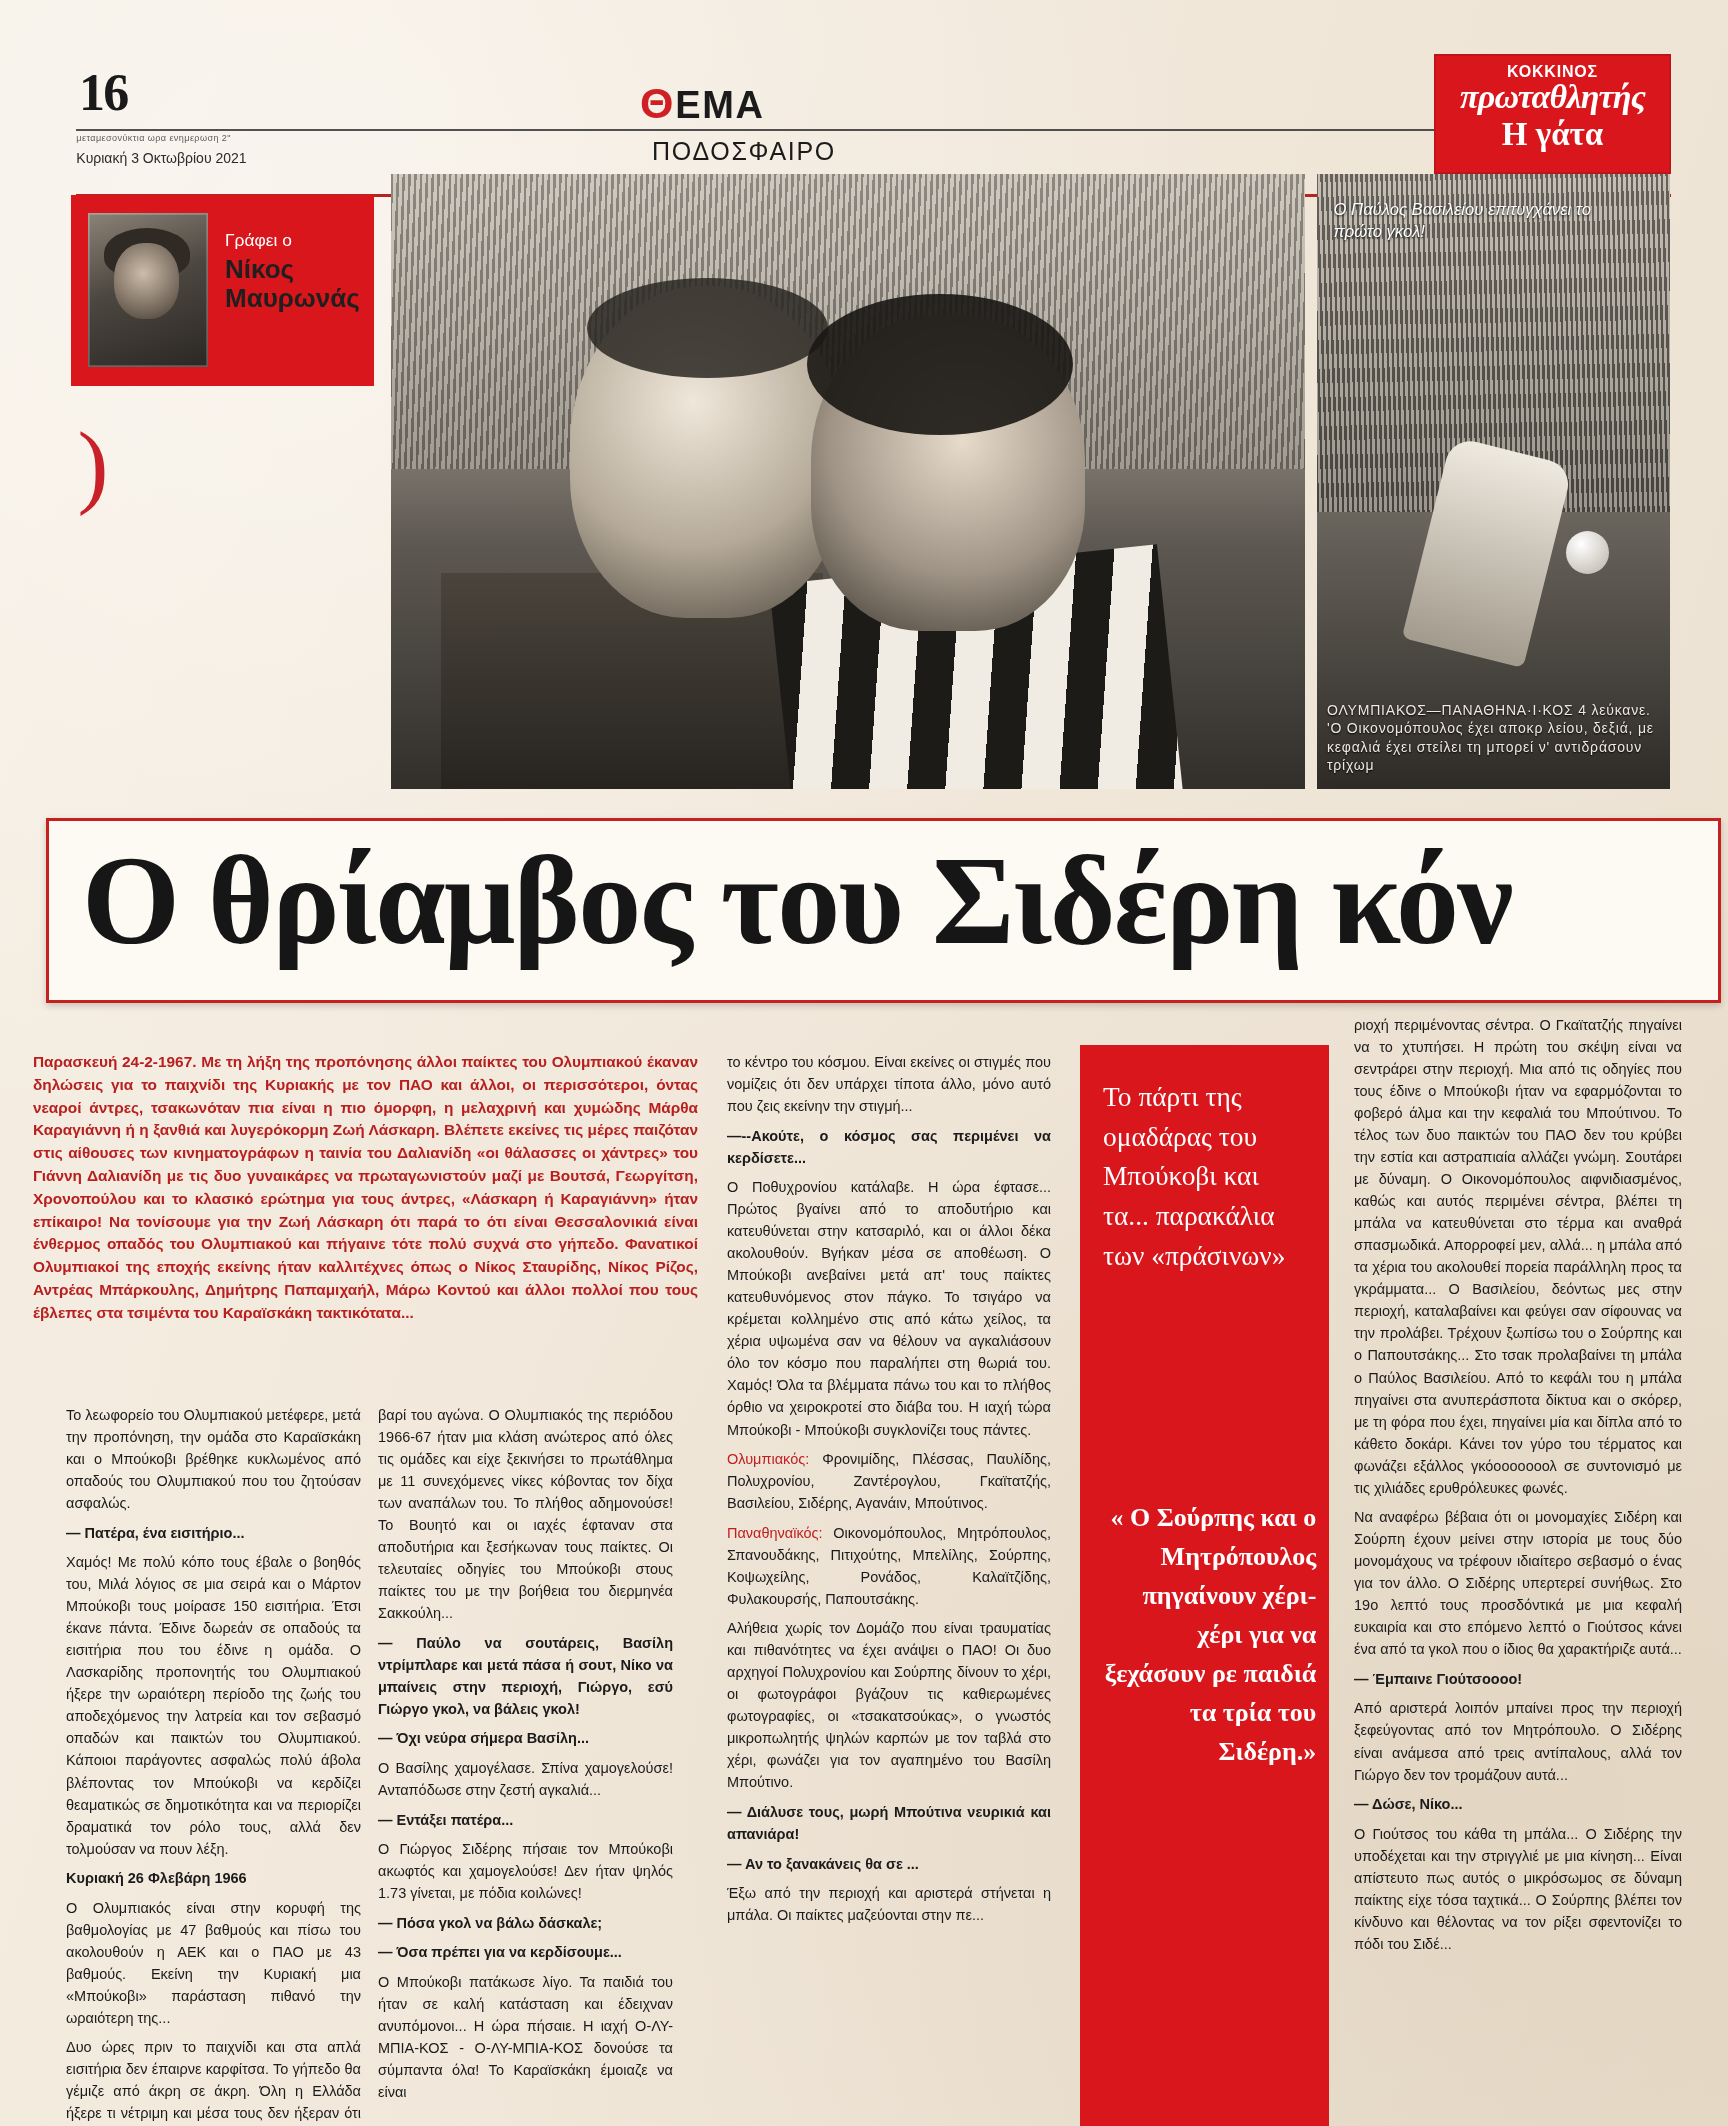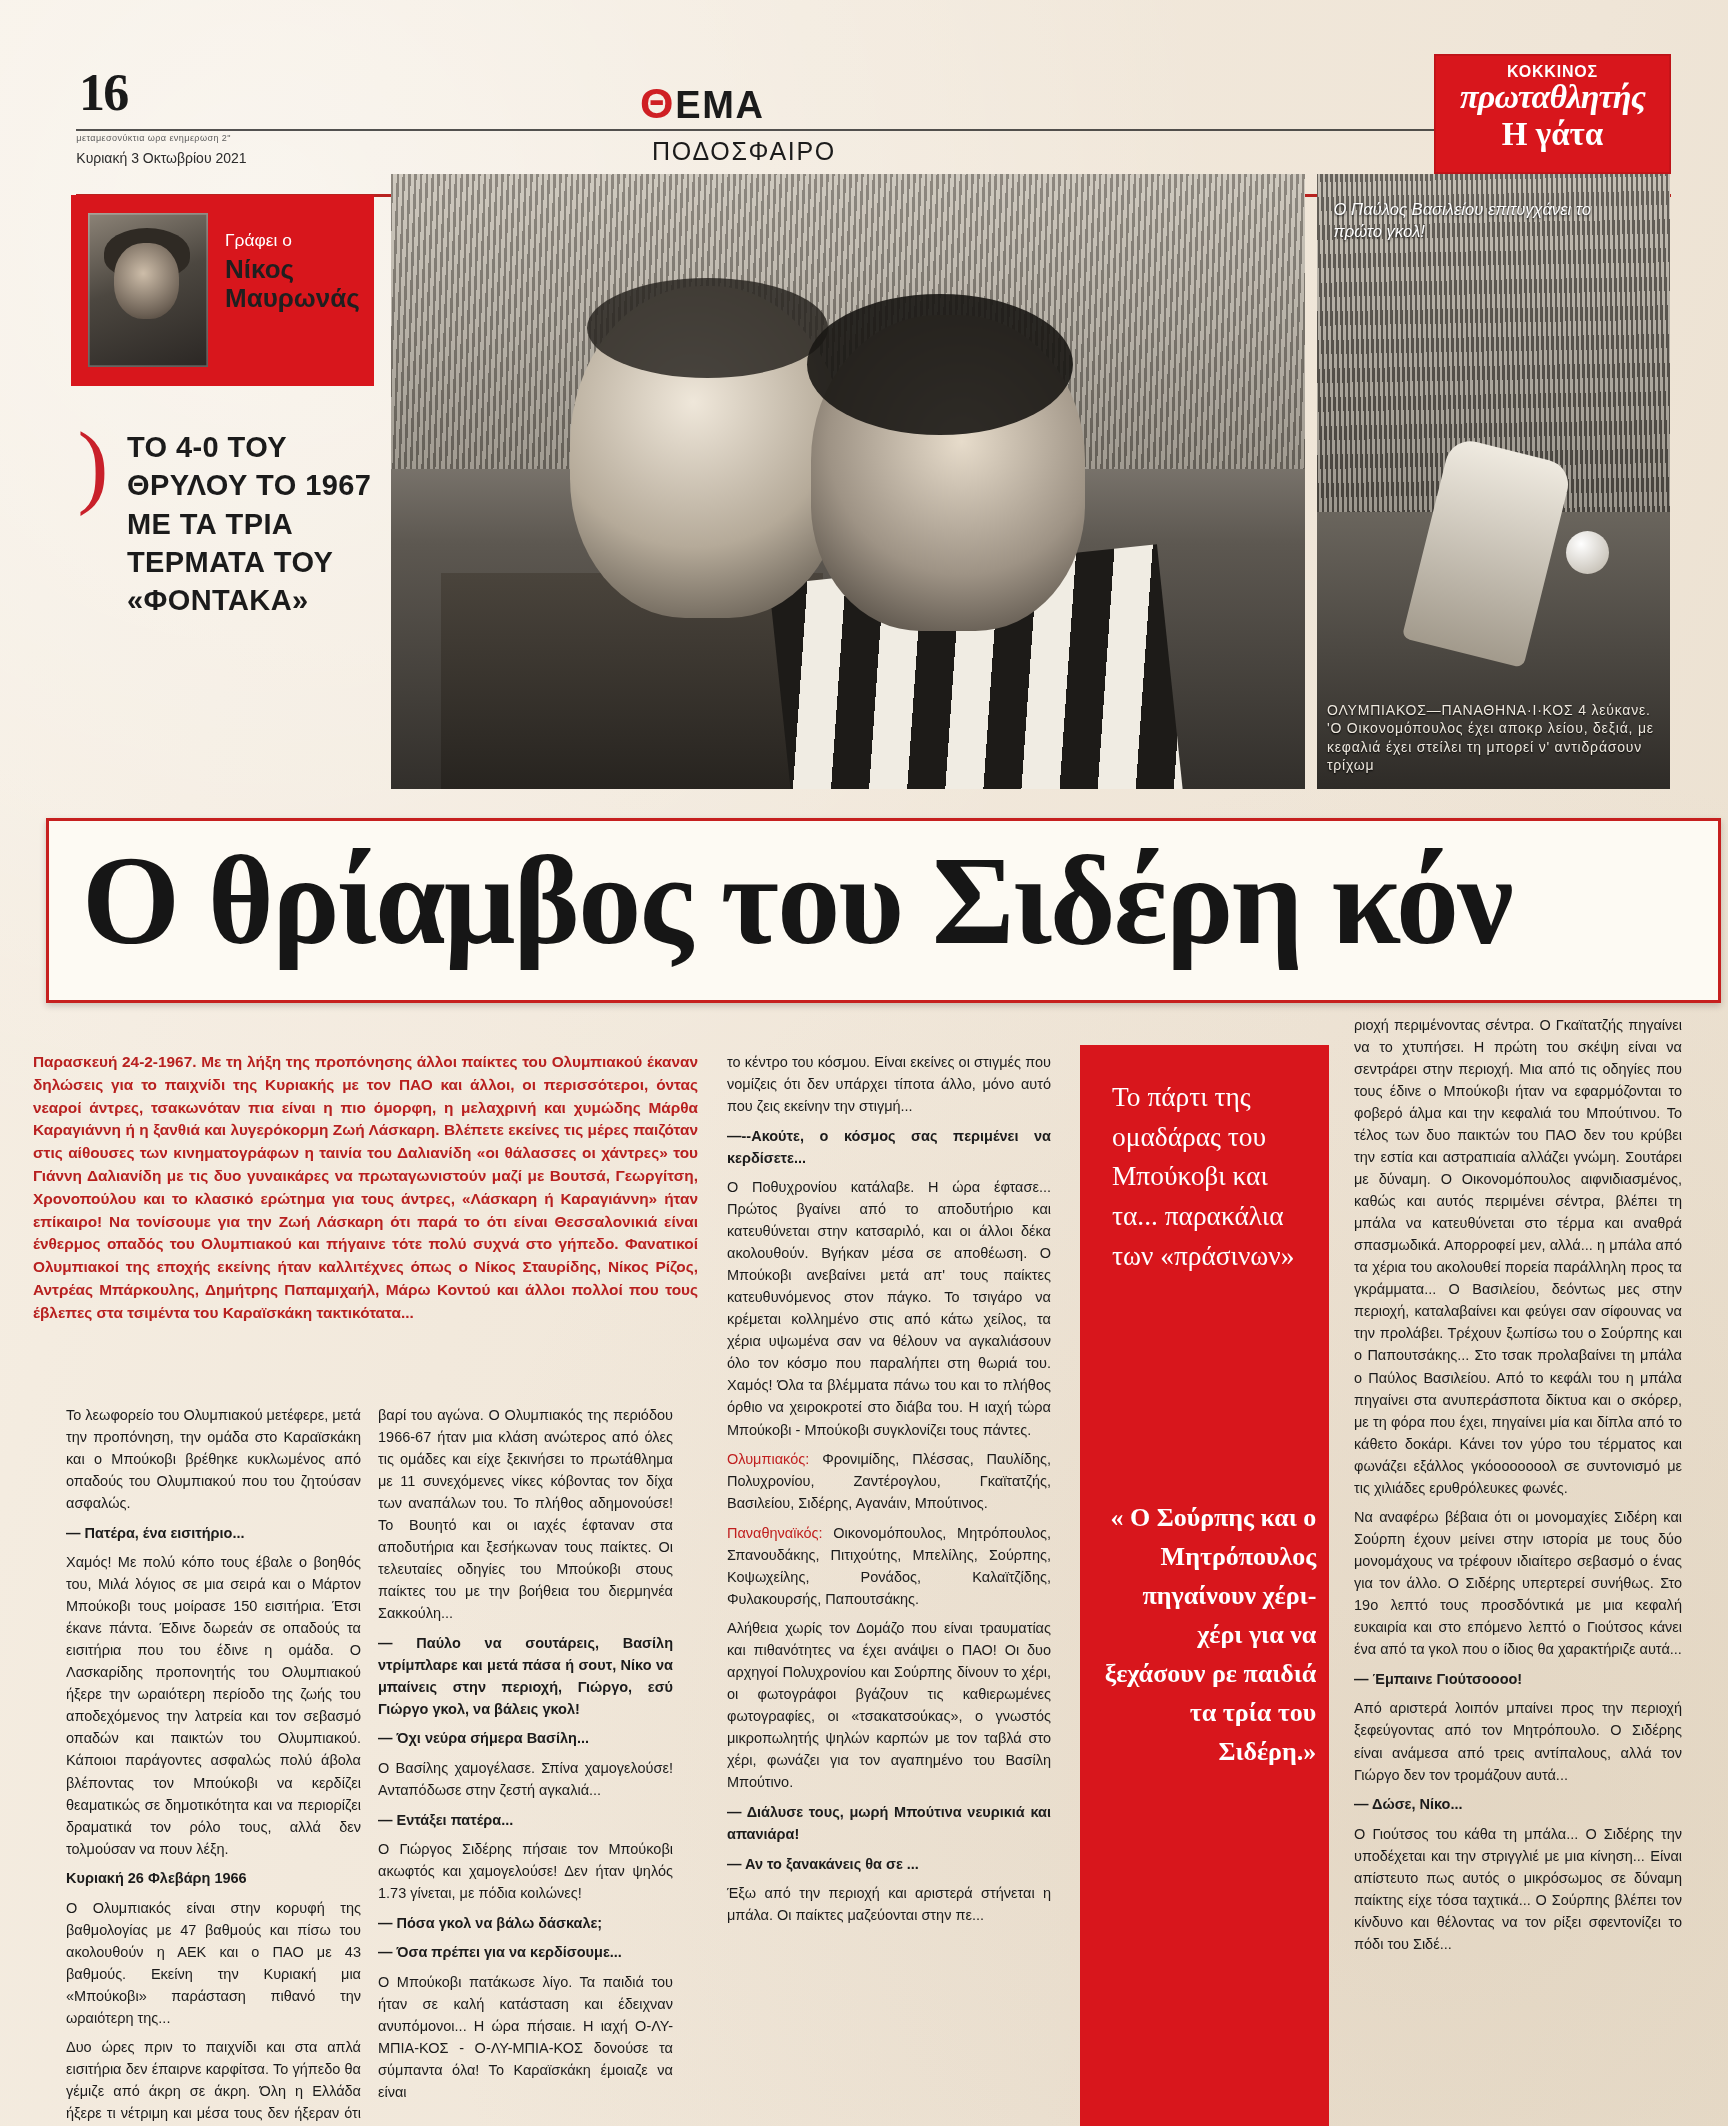--- a/index.html
+++ b/index.html
@@ -177,21 +177,21 @@
   .col1{left:66px;top:1404px;width:295px;}
   .col2{left:378px;top:1404px;width:295px;}
   .col3{left:727px;top:1051px;width:324px;}
   .col5{left:1354px;top:1014px;width:328px;}
 
   
   .redcol{
     position:absolute;left:1080px;top:1045px;width:249px;bottom:0;background:#d8161c;
   }
   .redcol .rtitle{
-    position:absolute;left:32px;top:33px;width:208px;color:#fff;font-size:27.4px;line-height:1.45;
+    position:absolute;left:23px;top:33px;width:208px;color:#fff;font-size:27.4px;line-height:1.45;
     font-family:"Liberation Serif", serif;
   }
   .redcol .rquote{
     position:absolute;left:18.3px;top:453px;width:218px;color:#fff;font-size:26px;line-height:1.5;
     font-weight:bold;text-align:right;font-family:"Liberation Serif", serif;
   }
 </style>
 </head>
 <body>
 
@@ -223,21 +223,20 @@
       </div>
       <div class="writes">Γράφει ο</div>
       <div class="wname">
         <div>Νίκος</div>
         <div>Μαυρωνάς</div>
       </div>
     </div>
 
     <div class="kicker-box">
       <div class="paren">)</div>
-      <div class="kicker">ΤΟ 4-0 ΤΟΥ ΘΡΥΛΟΥ ΤΟ 1967 ΜΕ ΤΑ ΤΡΙΑ ΤΕΡΜΑΤΑ ΤΟΥ «ΦΟΝΤΑΚΑ»</div>
     </div>
 
     <div class="mainphoto">
       <div class="mp-crowd"></div>
       <div class="mp-coat"></div>
       <div class="mp-shirt"></div>
       <div class="mp-head1"></div>
       <div class="mp-head2"></div>
 
     </div>

